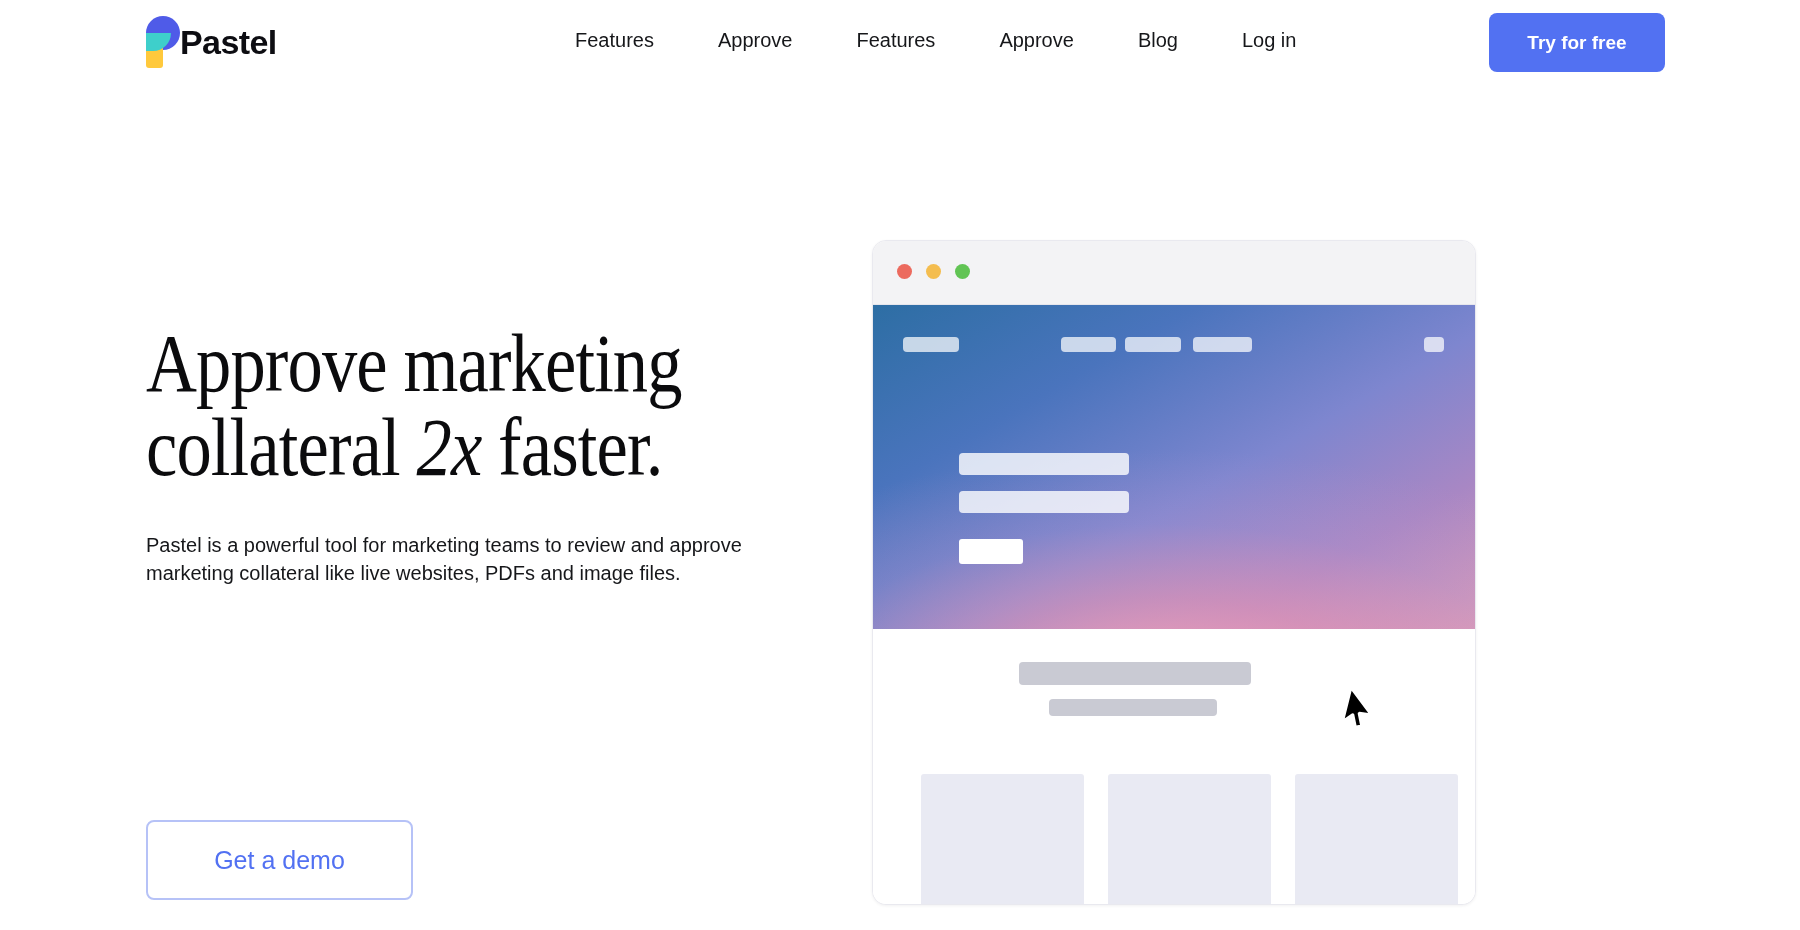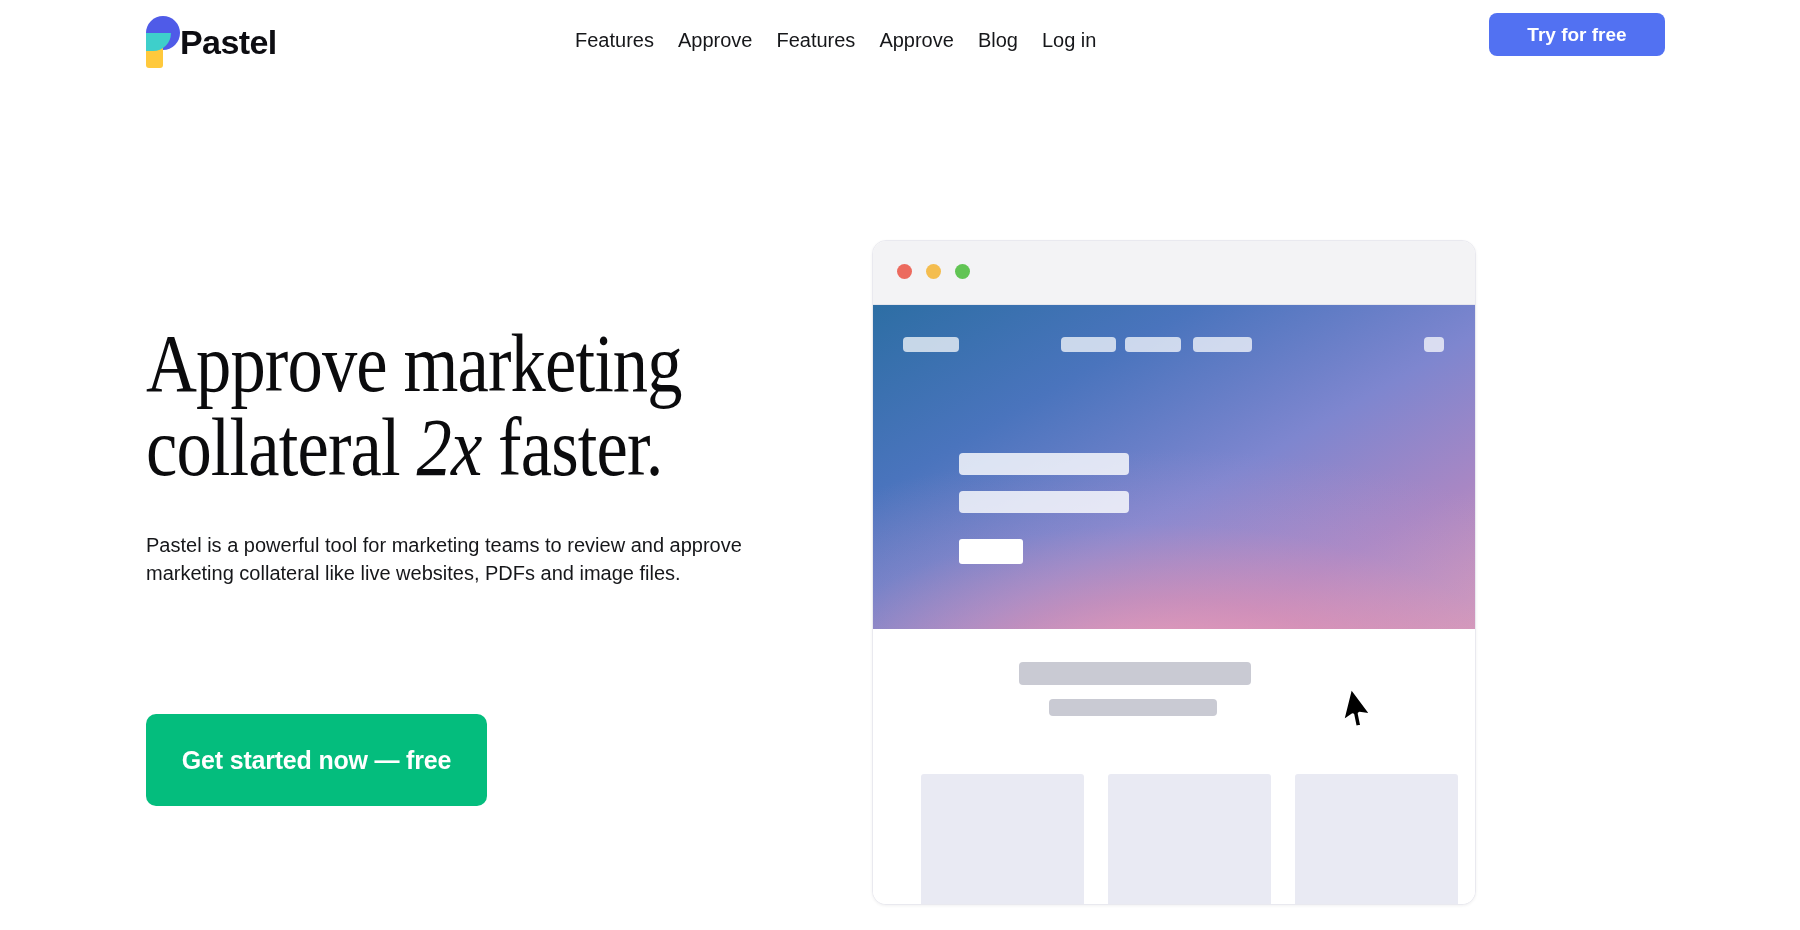--- a/index.html
+++ b/index.html
@@ -78,36 +78,36 @@
     letter-spacing: -0.6px;
     line-height: 1;
   }
 
   .nav {
     position: absolute;
     left: 575px;
     top: 27px;
     display: flex;
     align-items: center;
-    gap: 24px;
+    gap: 64px;
   }
   .nav-link {
     font-size: 20px;
     color: #16171a;
     text-decoration: none;
     line-height: 1.3;
     white-space: nowrap;
   }
 
   .btn-try {
     position: absolute;
     left: 1489px;
     top: 13px;
     width: 176px;
-    height: 43px;
+    height: 59px;
     background: #5271f2;
     color: #ffffff;
     border: none;
     border-radius: 8px;
     font-family: "Liberation Sans", sans-serif;
     font-size: 19px;
     font-weight: 700;
     cursor: pointer;
     display: flex;
     align-items: center;
@@ -310,21 +310,21 @@
   </header>
 
   <section class="hero-left">
     <h1 class="headline">
       <span>Approve marketing</span><br>
       <span>collateral </span><em>2x</em><span> faster.</span>
     </h1>
 
     <p class="subtext">Pastel is a powerful tool for marketing teams to review and approve marketing collateral like live websites, PDFs and image files.</p>
 
-    <button class="cta-primary">Get started now — free</button>
+    <button class="cta-secondary">Get a demo</button>
   </section>
 
   <section class="mockup">
 
     <div class="mockup-chrome">
       <div class="dots">
         <span class="dot red"></span>
         <span class="dot yellow"></span>
         <span class="dot green"></span>
       </div>

